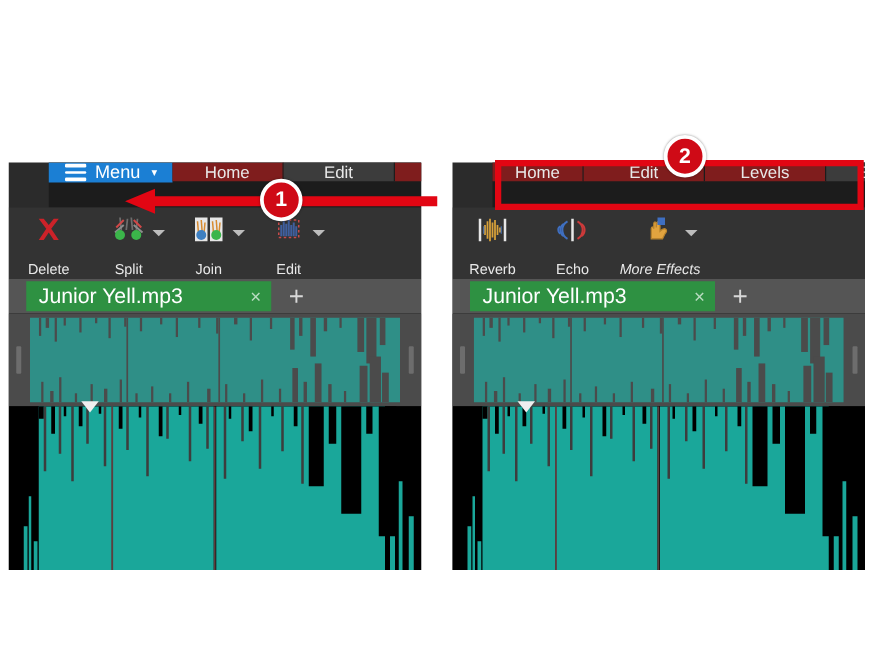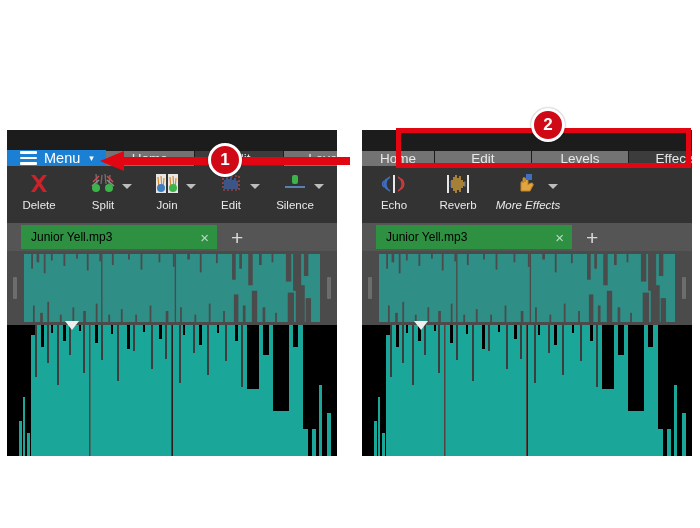--- a/index.html
+++ b/index.html
@@ -29,21 +29,22 @@
   }
   .panel-left  { left: 7px;   top: 130px; width: 330px; height: 326px; }
   .panel-right { left: 362px; top: 130px; width: 330px; height: 326px; }
 
   
   .tabbar {
     position: relative;
     height: 36px;
     background: #1c1c1c;
     display: flex;
-    align-items: flex-end;
+    align-items: flex-start;
+    margin-left: 32px;
   }
   .menu-btn {
     background: #1b7fd4;
     color: #ffffff;
     display: flex;
     align-items: center;
     gap: 7px;
     padding: 0 12px 0 13px;
     font-size: 14.5px;
     flex: 0 0 auto;
@@ -72,21 +73,21 @@
     display: flex;
     align-items: center;
     justify-content: center;
     color: #e8e8e8;
     font-size: 13.5px;
     padding: 0 14px;
     min-width: 60px;
     background: #2e2e2e;
     border-right: 1px solid #1c1c1c;
   }
-  .tab.dark   { background: #737373; }
+  .tab.dark   { background: #7f1d1d; }
   .tab.active { background: #3c3c3c; }
 
   
   .ribbon {
     position: relative;
     height: 54px;
     background: #333333;
     display: flex;
     align-items: flex-start;
     padding-top: 3px;
@@ -104,21 +105,21 @@
     height: 30px;
     display: flex;
     align-items: center;
     justify-content: center;
     width: 100%;
   }
   .ribbon-item .lbl {
     color: #e9e9e9;
     font-size: 11.5px;
     line-height: 1;
-    margin-top: 1px;
+    margin-top: 12px;
     white-space: nowrap;
   }
   .dd-caret {
     position: absolute;
     right: 3px;
     top: 15px;
     width: 0; height: 0;
     border-left: 5px solid transparent;
     border-right: 5px solid transparent;
     border-top: 5px solid #bdbdbd;
@@ -135,22 +136,22 @@
   .filetab {
     background: #2e9142;
     height: 24px;
     display: flex;
     align-items: center;
     padding: 0 8px 0 10px;
     min-width: 178px;
     justify-content: space-between;
   }
   .filetab .name {
-    color: #000000;
-    font-size: 12px;
+    color: #ffffff;
+    font-size: 17px;
   }
   .filetab .close {
     color: #b9dcc1;
     font-size: 15px;
     line-height: 1;
     margin-left: 14px;
   }
   .addtab {
     color: #d8d8d8;
     font-size: 21px;
@@ -285,30 +286,20 @@
         <span class="glyph">
           <svg width="30" height="26" viewBox="0 0 30 26">
             <rect x="7" y="5" width="16" height="14" fill="none" stroke="#c94a4a" stroke-width="1.2" stroke-dasharray="2 2"></rect>
             <path d="M9 18 L9 9 M11 18 L11 6 M13 18 L13 8 M15 18 L15 5 M17 18 L17 9 M19 18 L19 7 M21 18 L21 10" stroke="#3f5f9e" stroke-width="1.6" fill="none"></path>
           </svg>
         </span>
         <span class="lbl">Edit</span>
         <span class="dd-caret"></span>
       </div>
 
-      <div class="ribbon-item">
-        <span class="glyph">
-          <svg width="30" height="26" viewBox="0 0 30 26">
-            <rect x="12" y="4" width="6" height="9" rx="2" fill="#3bb54a"></rect>
-            <path d="M5 16 L25 16" stroke="#5a7fb5" stroke-width="2" fill="none"></path>
-          </svg>
-        </span>
-        <span class="lbl">Silence</span>
-        <span class="dd-caret"></span>
-      </div>
 
     </div>
 
     <div class="filestrip">
       <div class="filetab">
         <span class="name">Junior Yell.mp3</span>
         <span class="close">×</span>
       </div>
       <div class="addtab">+</div>
     </div>
@@ -445,47 +436,47 @@
       <div class="tab dark" style="min-width:68px;">Levels</div>
       <div class="tab active" style="min-width:66px;">Effects</div>
 
     </div>
 
     <div class="ribbon">
 
       <div class="ribbon-item">
         <span class="glyph">
           <svg width="32" height="26" viewBox="0 0 32 26">
-            <path d="M12 6 A8 8 0 0 0 12 20" stroke="#3f6fc1" stroke-width="1.6" fill="none"></path>
-            <path d="M9 8 A6 6 0 0 0 9 18" stroke="#3f6fc1" stroke-width="1.6" fill="none"></path>
-            <path d="M6 10 A4 4 0 0 0 6 16" stroke="#3f6fc1" stroke-width="1.6" fill="none"></path>
-            <path d="M20 6 A8 8 0 0 1 20 20" stroke="#cc3a3a" stroke-width="1.6" fill="none"></path>
-            <path d="M23 8 A6 6 0 0 1 23 18" stroke="#cc3a3a" stroke-width="1.6" fill="none"></path>
-            <rect x="15" y="4" width="2" height="18" fill="#e7e7e7"></rect>
-          </svg>
-        </span>
-        <span class="lbl">Echo</span>
-      </div>
-
-      <div class="ribbon-item">
-        <span class="glyph">
-          <svg width="32" height="26" viewBox="0 0 32 26">
             <rect x="5" y="4" width="2" height="18" fill="#e7e7e7"></rect>
             <rect x="25" y="4" width="2" height="18" fill="#e7e7e7"></rect>
             <path d="M10 13 L10 13" fill="none"></path>
             <g stroke="#d9a23a" stroke-width="1.4" fill="none">
               <path d="M10 13 L10 9 M12 13 L12 6 M14 13 L14 4 M16 13 L16 7 M18 13 L18 5 M20 13 L20 9 M22 13 L22 11"></path>
               <path d="M10 13 L10 17 M12 13 L12 20 M14 13 L14 22 M16 13 L16 19 M18 13 L18 21 M20 13 L20 17 M22 13 L22 15"></path>
             </g>
             <g stroke="#4b7bc4" stroke-width="1" fill="none" opacity=".8">
               <path d="M9 13 L9 10 M23 13 L23 10 M9 13 L9 16 M23 13 L23 16"></path>
             </g>
           </svg>
         </span>
         <span class="lbl">Reverb</span>
+      </div>
+
+      <div class="ribbon-item">
+        <span class="glyph">
+          <svg width="32" height="26" viewBox="0 0 32 26">
+            <path d="M12 6 A8 8 0 0 0 12 20" stroke="#3f6fc1" stroke-width="1.6" fill="none"></path>
+            <path d="M9 8 A6 6 0 0 0 9 18" stroke="#3f6fc1" stroke-width="1.6" fill="none"></path>
+            <path d="M6 10 A4 4 0 0 0 6 16" stroke="#3f6fc1" stroke-width="1.6" fill="none"></path>
+            <path d="M20 6 A8 8 0 0 1 20 20" stroke="#cc3a3a" stroke-width="1.6" fill="none"></path>
+            <path d="M23 8 A6 6 0 0 1 23 18" stroke="#cc3a3a" stroke-width="1.6" fill="none"></path>
+            <rect x="15" y="4" width="2" height="18" fill="#e7e7e7"></rect>
+          </svg>
+        </span>
+        <span class="lbl">Echo</span>
       </div>
 
 
 
       <div class="ribbon-item" style="width:76px;font-style:italic;">
         <span class="glyph">
           <svg width="32" height="26" viewBox="0 0 32 26">
             <path d="M9 20 L9 12 C9 10 11 10 11 12 L11 8 C11 6 13 6 13 8 L13 11 C13 5 16 5 16 10 L16 14 C20 10 23 13 20 16 L18 20 Z" fill="#e2a43f" stroke="#b8832c" stroke-width="1"></path>
             <rect x="14" y="3" width="6" height="6" fill="#3f6fc1"></rect>
           </svg>

